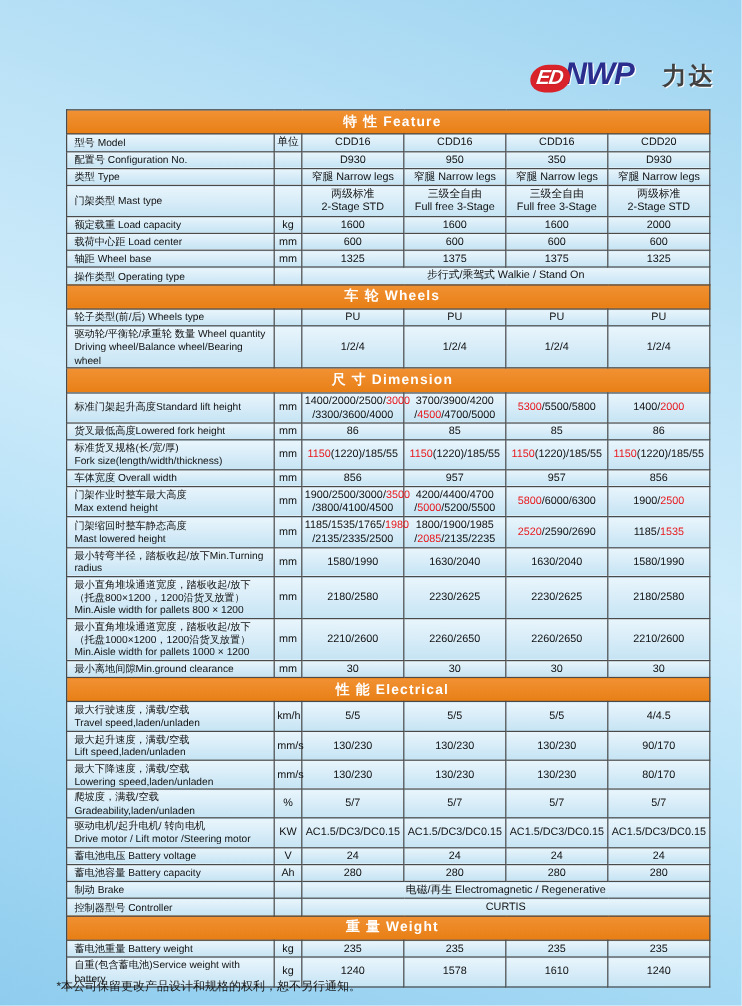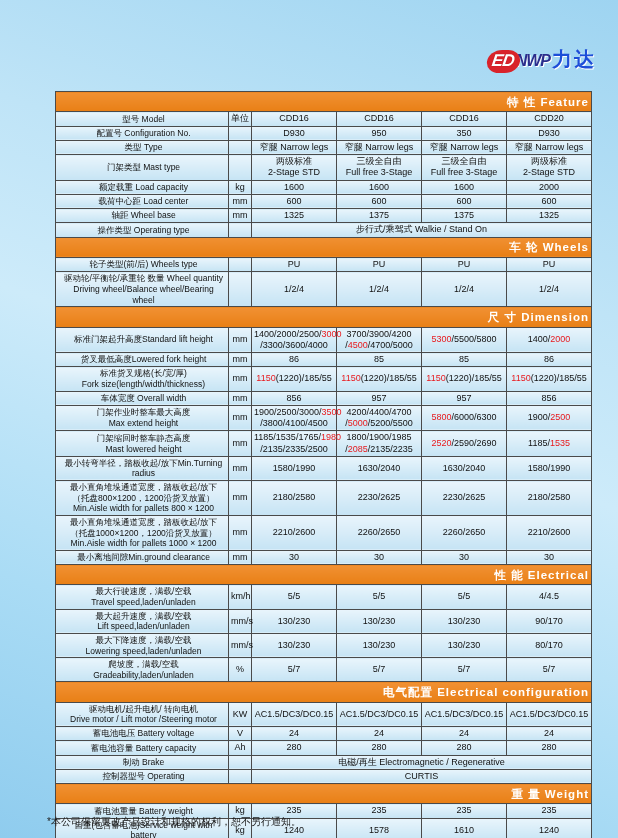--- a/index.html
+++ b/index.html
@@ -12,41 +12,41 @@
   .page{position:relative;width:618px;height:838px;}
 
   
   .logo{position:absolute;top:46px;right:22px;display:flex;align-items:baseline;
         font-weight:bold;font-style:italic;letter-spacing:-1px;}
   .logo-ed{
     color:#fff;background:#d9232a;border-radius:50% / 60%;
     font-size:17px;padding:1px 6px 2px 5px;margin-right:-4px;
     text-shadow:0 0 1px #a00;transform:skewX(-8deg);
   }
-  .logo-nwp{color:#2b2e8c;font-size:16px;text-shadow:1px 1px 0 #fff;}
-  .logo-cn{color:#1d4ed8;font-size:20px;font-style:normal;margin-left:2px;letter-spacing:2px;
+  .logo-nwp{color:#2b2e8c;font-size:26px;text-shadow:1px 1px 0 #fff;}
+  .logo-cn{color:#404040;font-size:20px;font-style:normal;margin-left:24px;letter-spacing:2px;
            text-shadow:1px 1px 0 #fff;}
 
   
   .spec-table{
     position:absolute;left:55px;top:91px;width:536px;
     border-collapse:collapse;table-layout:fixed;
   }
   .spec-table td{
     border:1px solid #4a4a4a;
     background:linear-gradient(#e9f5fc,#c6e4f4);
     font-size:9px;line-height:1.25;color:#111;
     text-align:center;vertical-align:middle;padding:1px 2px;
   }
-  .spec-table td.label{text-align:center;padding:1px 3px 1px 6px;font-size:8.5px;}
+  .spec-table td.label{text-align:left;padding:1px 3px 1px 6px;font-size:8.5px;}
   .spec-table td.section-header{
     background:#ec861f;
     background:linear-gradient(#f19133,#e87f15);
     color:#fff;font-weight:bold;font-size:11.5px;
-    text-align:right;padding:2.5px 2px 2.5px 9px;letter-spacing:1px;
+    text-align:center;padding:2.5px 2px 2.5px 9px;letter-spacing:1px;
   }
   .spec-table .red{color:#e8191d;}
   .footnote{
     position:absolute;left:47px;top:815px;font-size:10px;color:#1a1a1a;
   }
 </style>
 </head>
 <body>
 
 <div class="page">
@@ -262,23 +262,20 @@
         </tr>
         <tr>
           <td class="label">爬坡度，满载/空载<br>Gradeability,laden/unladen</td>
           <td class="unit">%</td>
           <td class="cell">5/7</td>
           <td class="cell">5/7</td>
           <td class="cell">5/7</td>
           <td class="cell">5/7</td>
         </tr>
         <tr>
-          <td class="section-header" colspan="6">电气配置 Electrical configuration</td>
-        </tr>
-        <tr>
           <td class="label">驱动电机/起升电机/ 转向电机<br>Drive motor / Lift motor /Steering motor</td>
           <td class="unit">KW</td>
           <td class="cell">AC1.5/DC3/DC0.15</td>
           <td class="cell">AC1.5/DC3/DC0.15</td>
           <td class="cell">AC1.5/DC3/DC0.15</td>
           <td class="cell">AC1.5/DC3/DC0.15</td>
         </tr>
         <tr>
           <td class="label">蓄电池电压 Battery voltage</td>
           <td class="unit">V</td>
@@ -294,21 +291,21 @@
           <td class="cell">280</td>
           <td class="cell">280</td>
           <td class="cell">280</td>
         </tr>
         <tr>
           <td class="label">制动 Brake</td>
           <td class="unit"></td>
           <td class="cell span-cell" colspan="4">电磁/再生 Electromagnetic / Regenerative</td>
         </tr>
         <tr>
-          <td class="label">控制器型号 Operating</td>
+          <td class="label">控制器型号 Controller</td>
           <td class="unit"></td>
           <td class="cell span-cell" colspan="4">CURTIS</td>
         </tr>
         <tr>
           <td class="section-header" colspan="6">重 量 Weight</td>
         </tr>
         <tr>
           <td class="label">蓄电池重量 Battery weight</td>
           <td class="unit">kg</td>
           <td class="cell">235</td>

